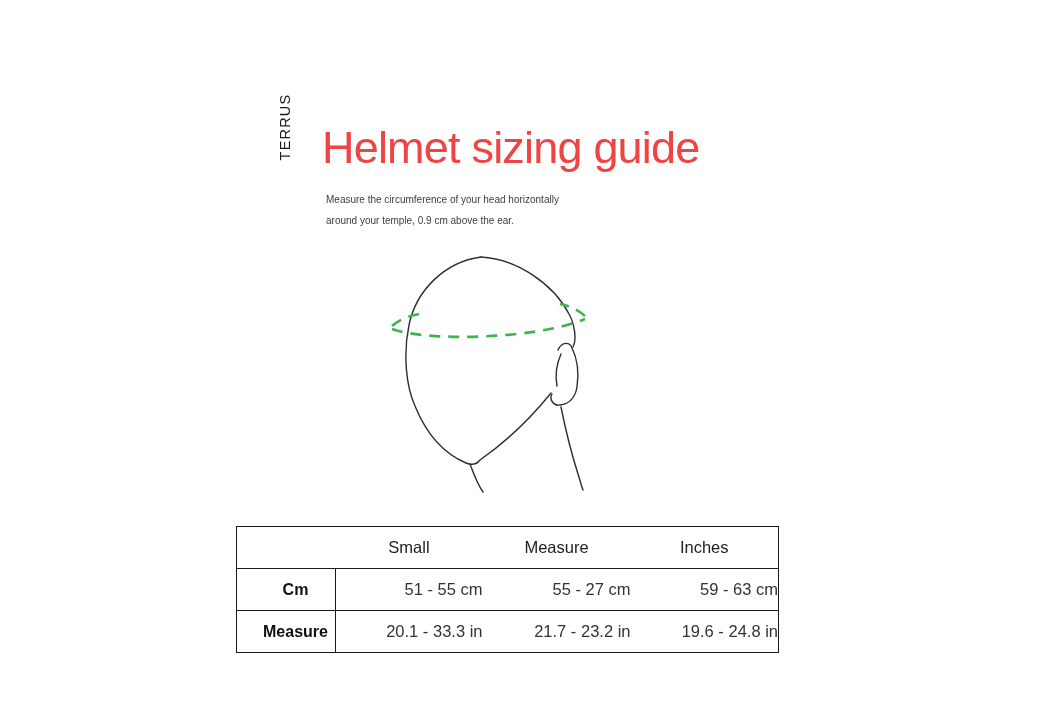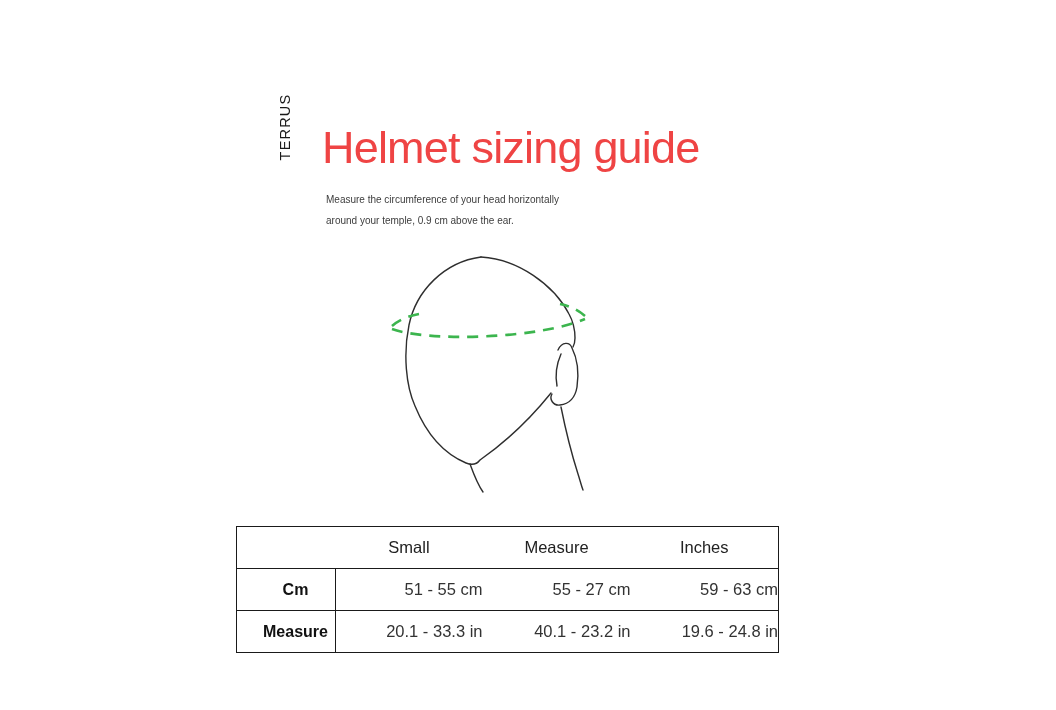--- a/index.html
+++ b/index.html
@@ -136,19 +136,19 @@
     <tbody>
       <tr>
         <th>Cm</th>
         <td>51 - 55 cm</td>
         <td>55 - 27 cm</td>
         <td>59 - 63 cm</td>
       </tr>
       <tr>
         <th>Measure</th>
         <td>20.1 - 33.3 in</td>
-        <td>40.1 - 23.2 in</td>
+        <td>21.7 - 23.2 in</td>
         <td>19.6 - 24.8 in</td>
       </tr>
     </tbody>
   </table>
 
 </div>
 
 </body></html>

